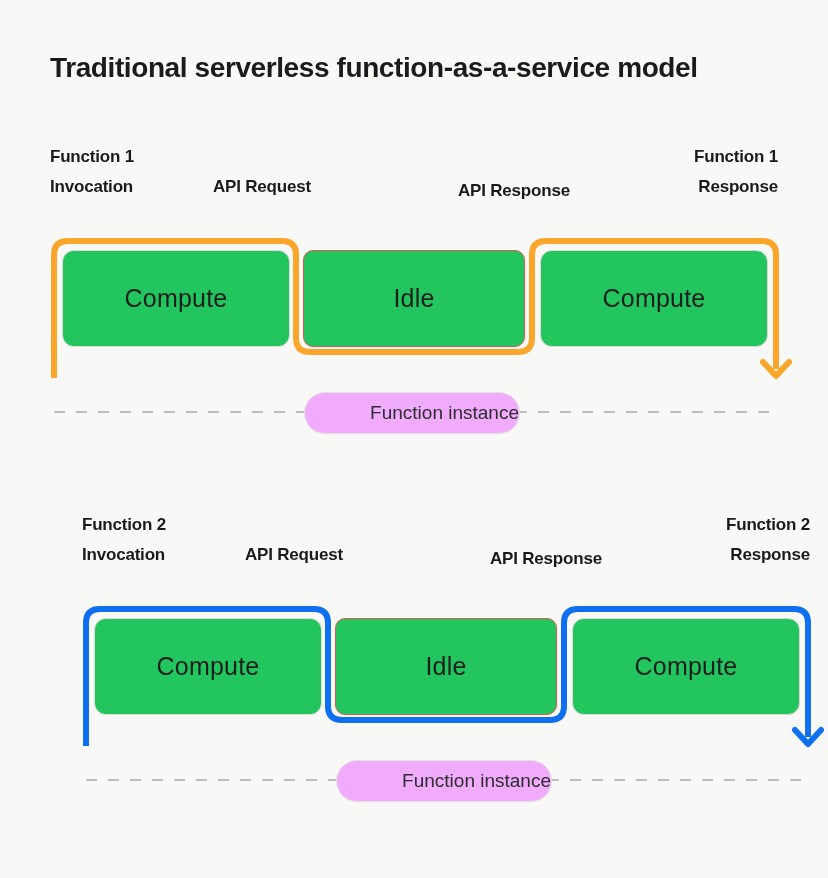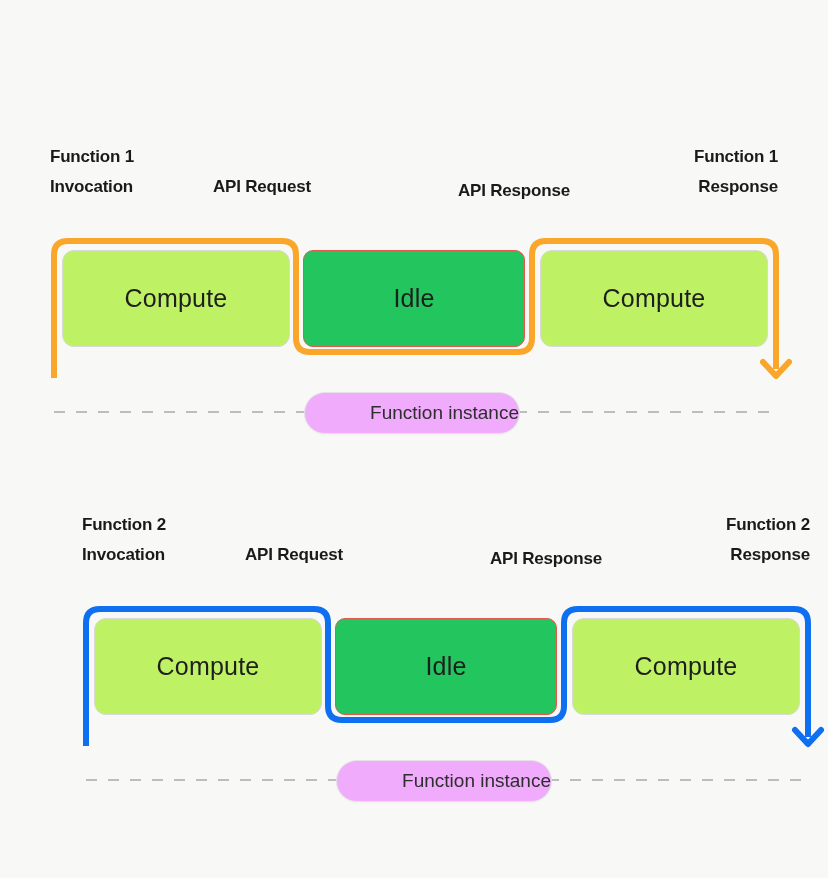--- a/index.html
+++ b/index.html
@@ -35,21 +35,21 @@
 
   .flow-svg{position:absolute;left:0;top:0;width:828px;height:300px;}
 
   .box{
     position:absolute;top:108px;height:97px;
     box-sizing:border-box;
     display:flex;align-items:center;justify-content:center;
     font-size:25px;color:#1E1E1E;letter-spacing:0.2px;
   }
   .box-compute{
-    background:#bef264;border:1px solid #D9D9D9;border-radius:12px;
+    background:#22c55e;border:1px solid #D9D9D9;border-radius:12px;
   }
   .box-compute-1{left:62px;width:228px;}
   .box-idle{
     left:303px;width:222px;
     background:#22c55e;border:1.5px solid #E2574E;border-radius:10px;
   }
   .box-compute-2{left:540px;width:228px;}
 
   .pill{
     position:absolute;left:304px;top:250px;width:216px;height:42px;
@@ -58,20 +58,21 @@
     display:flex;align-items:center;justify-content:flex-end;
     font-size:19px;color:#2E2E2E;
     box-shadow:0 1px 2px rgba(0,0,0,0.03);
   }
 </style>
 </head>
 <body>
 
 <div class="page">
 
+  <div class="title">Traditional serverless function-as-a-service model</div>
 
   <div class="row row-1">
 
     <div class="lbl lbl-invocation">
       <div>Function 1</div>
       <div>Invocation</div>
     </div>
     <div class="lbl lbl-request">API Request</div>
     <div class="lbl lbl-response">API Response</div>
     <div class="lbl lbl-return">

